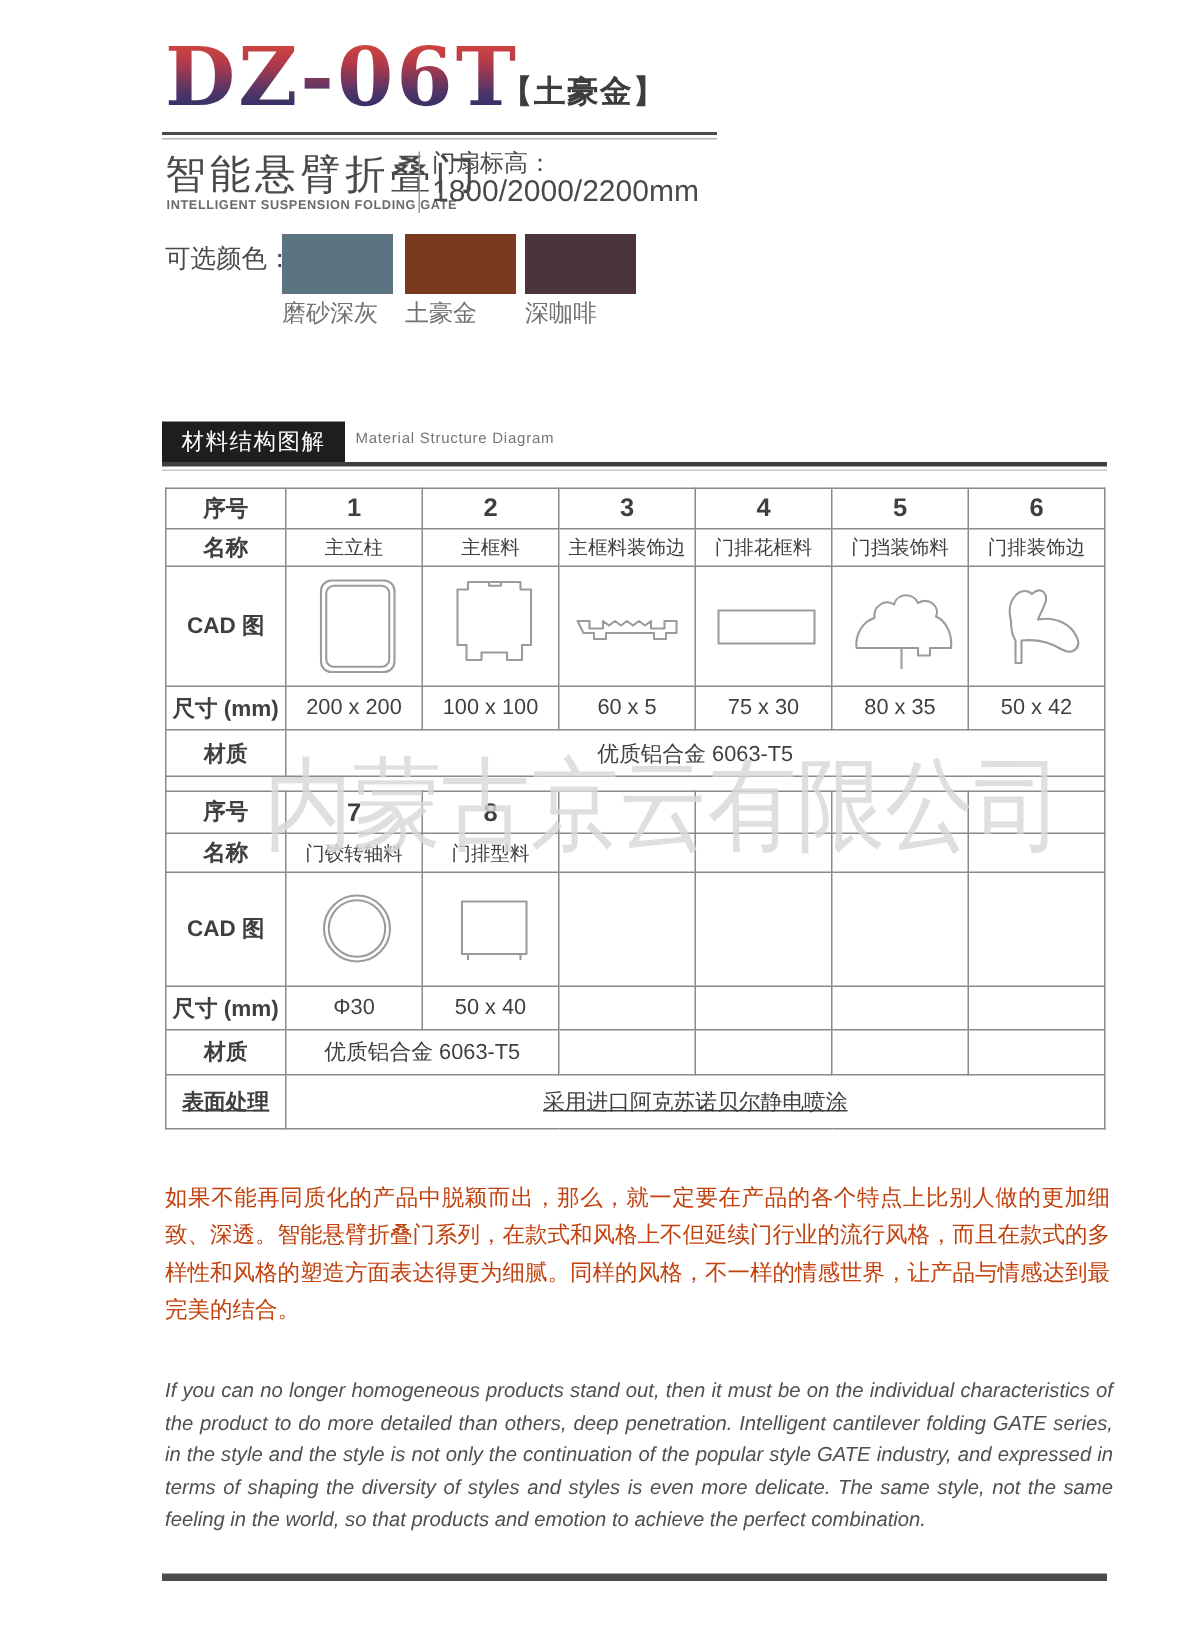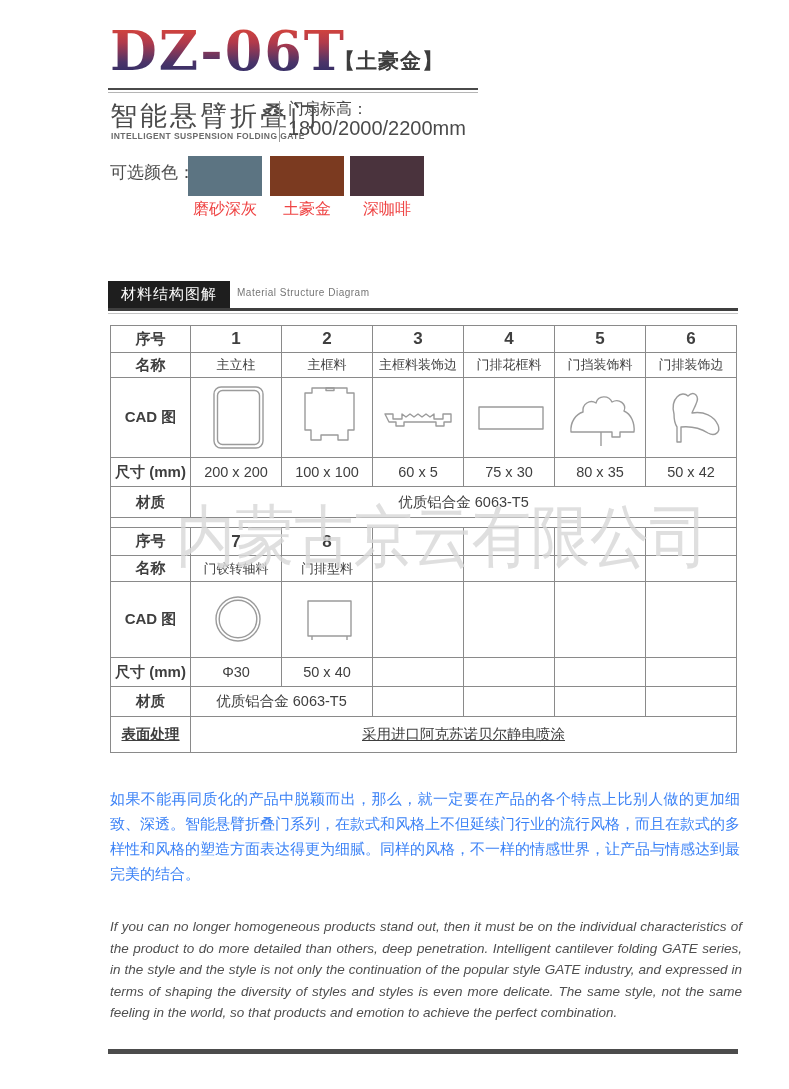--- a/index.html
+++ b/index.html
@@ -22,21 +22,21 @@
   .rule-1b { position:absolute; left:108px; top:92px; width:370px; height:1px; background:#b5b5b5; }
   .prod-cn { position:absolute; left:110px; top:98px; font-size:27px; color:#4a4a4a; letter-spacing:3px; }
   .prod-en { position:absolute; left:111px; top:131px; font-size:8.5px; font-weight:bold; color:#6a6a6a; letter-spacing:0.4px; }
   .vdiv { position:absolute; left:279px; top:101px; width:1px; height:41px; background:#9a9a9a; }
   .height-label { position:absolute; left:288px; top:99px; font-size:16px; color:#4a4a4a; }
   .height-value { position:absolute; left:288px; top:117px; font-size:20px; color:#4a4a4a; }
   
   .color-label { position:absolute; left:110px; top:161px; font-size:17px; color:#4a4a4a; }
   .swatch { position:absolute; top:156px; width:74px; height:40px; }
   .swatch.s0 { left:188px; } .swatch.s1 { left:270px; } .swatch.s2 { left:350px; }
-  .swatch-name { position:absolute; top:199px; width:74px; font-size:16px; color:#ef4444; text-align:center; }
+  .swatch-name { position:absolute; top:199px; width:74px; font-size:16px; color:#737373; }
   .swatch-name.s0 { left:188px; } .swatch-name.s1 { left:270px; } .swatch-name.s2 { left:350px; }
   
   .section-box {
     position:absolute; left:108px; top:281px; width:122px; height:27px; background:#1e1e1e;
     color:#ffffff; font-size:15px; letter-spacing:1px;
     display:flex; align-items:center; justify-content:center;text-align:right;
   }
   .section-en { position:absolute; left:237px; top:287px; font-size:10px; color:#757575; letter-spacing:0.5px; }
   .rule-2a { position:absolute; left:108px; top:308px; width:630px; height:3px; background:#3f3f3f; }
   .rule-2b { position:absolute; left:108px; top:313px; width:630px; height:1px; background:#c4c4c4; }
@@ -61,21 +61,21 @@
   tr.r-surface td { height:36px; font-size:14.5px;text-decoration:underline; }
   .cad-svg { display:block; margin:0 auto; }
   .cad-svg path, .cad-svg rect, .cad-svg circle, .cad-svg line { fill:none; stroke:#9b9b9b; stroke-width:1.4; stroke-linejoin:round; }
   
   .watermark {
     position:absolute; left:176px; top:492px; z-index:5;
     font-size:68px; color:#d9d9d9; opacity:0.82; white-space:nowrap;
     transform:scaleX(0.87); transform-origin:left top; pointer-events:none;
   }
   
-  .para-cn { position:absolute; left:110px; top:786px; width:630px; font-size:15px; line-height:25px; color:#3b82f6; text-align:justify; }
+  .para-cn { position:absolute; left:110px; top:786px; width:630px; font-size:15px; line-height:25px; color:#c2410c; text-align:justify; }
   .para-en { position:absolute; left:110px; top:916px; width:632px; font-size:13.5px; line-height:21.5px; color:#4f4f4f; text-align:justify;font-style:italic; }
   .bottom-bar { position:absolute; left:108px; top:1049px; width:630px; height:5px; background:#4c4c4c; }
 </style>
 </head>
 <body>
 
 <div class="page">
 
   <div class="model-title">DZ-06T</div>
   <div class="variant-tag">【土豪金】</div>

